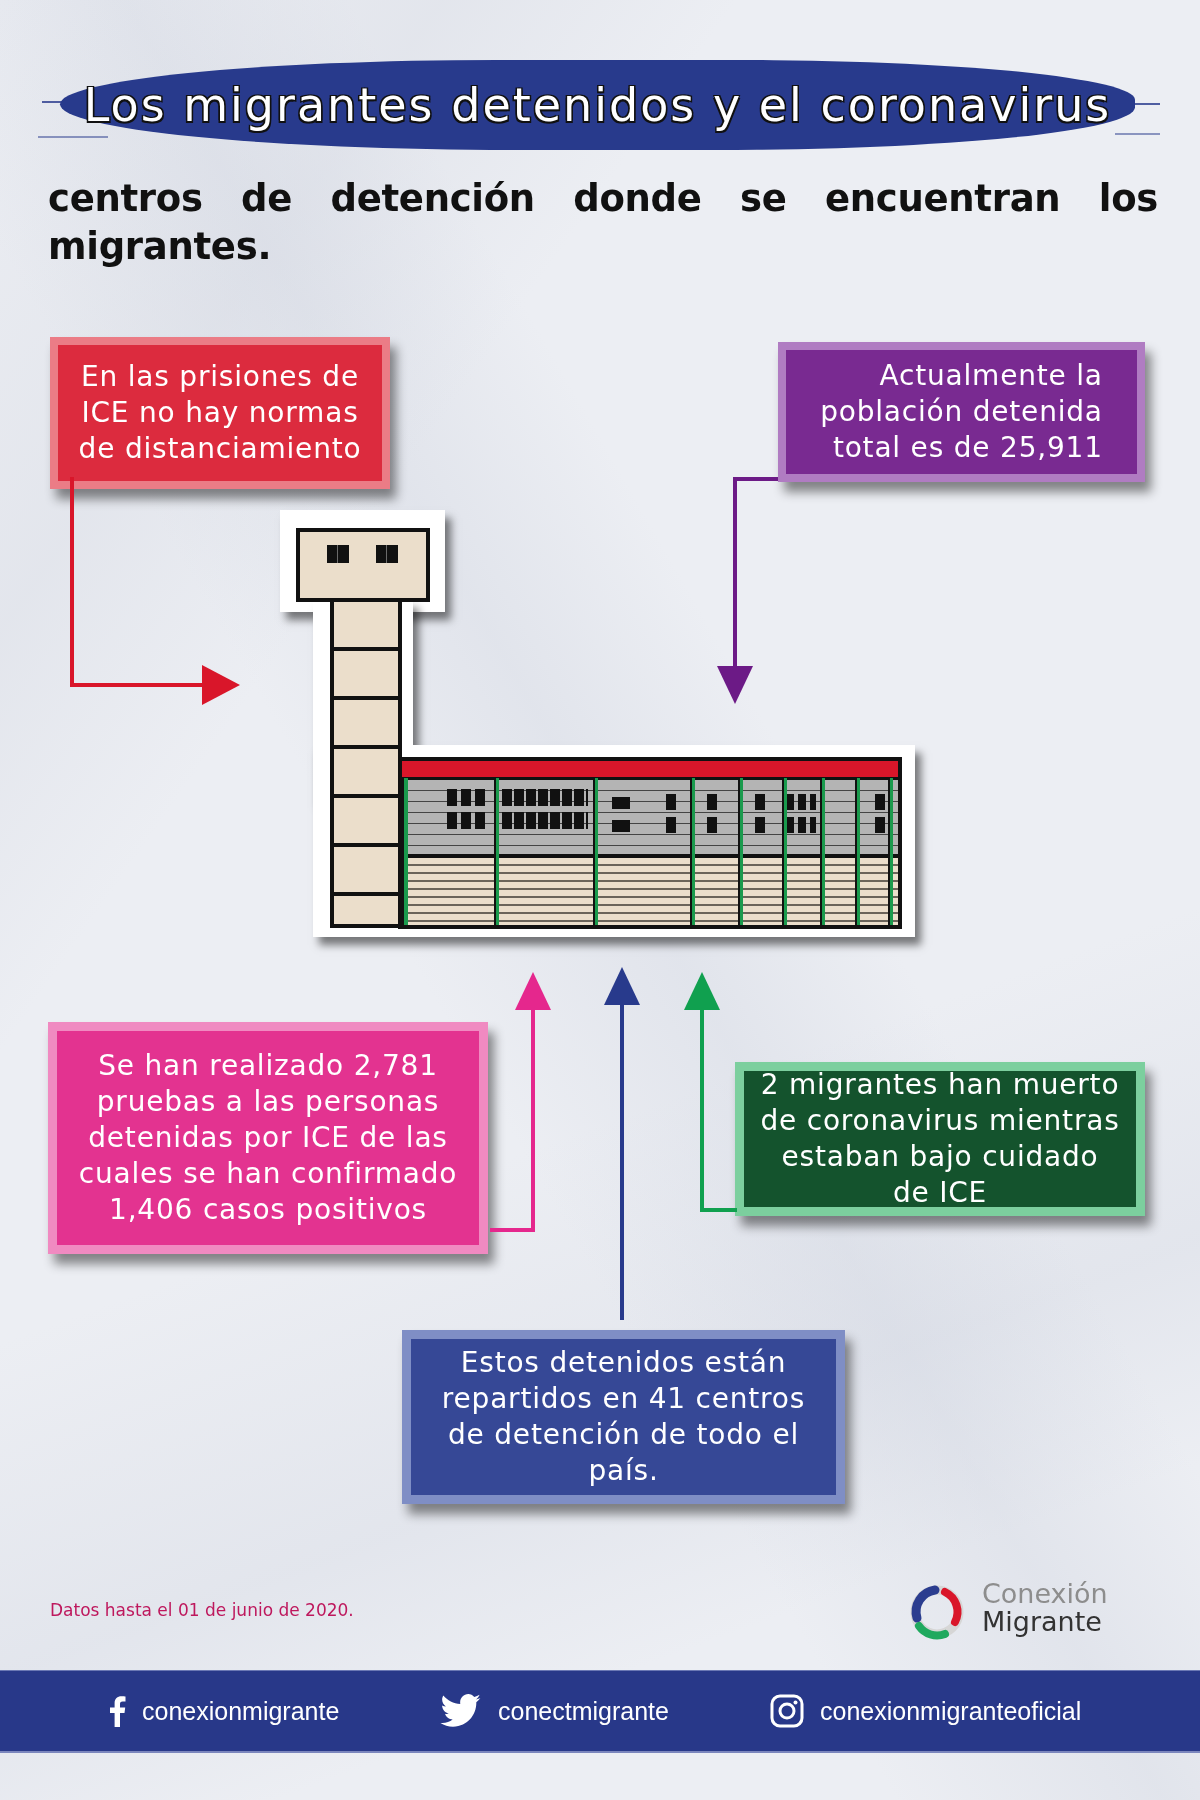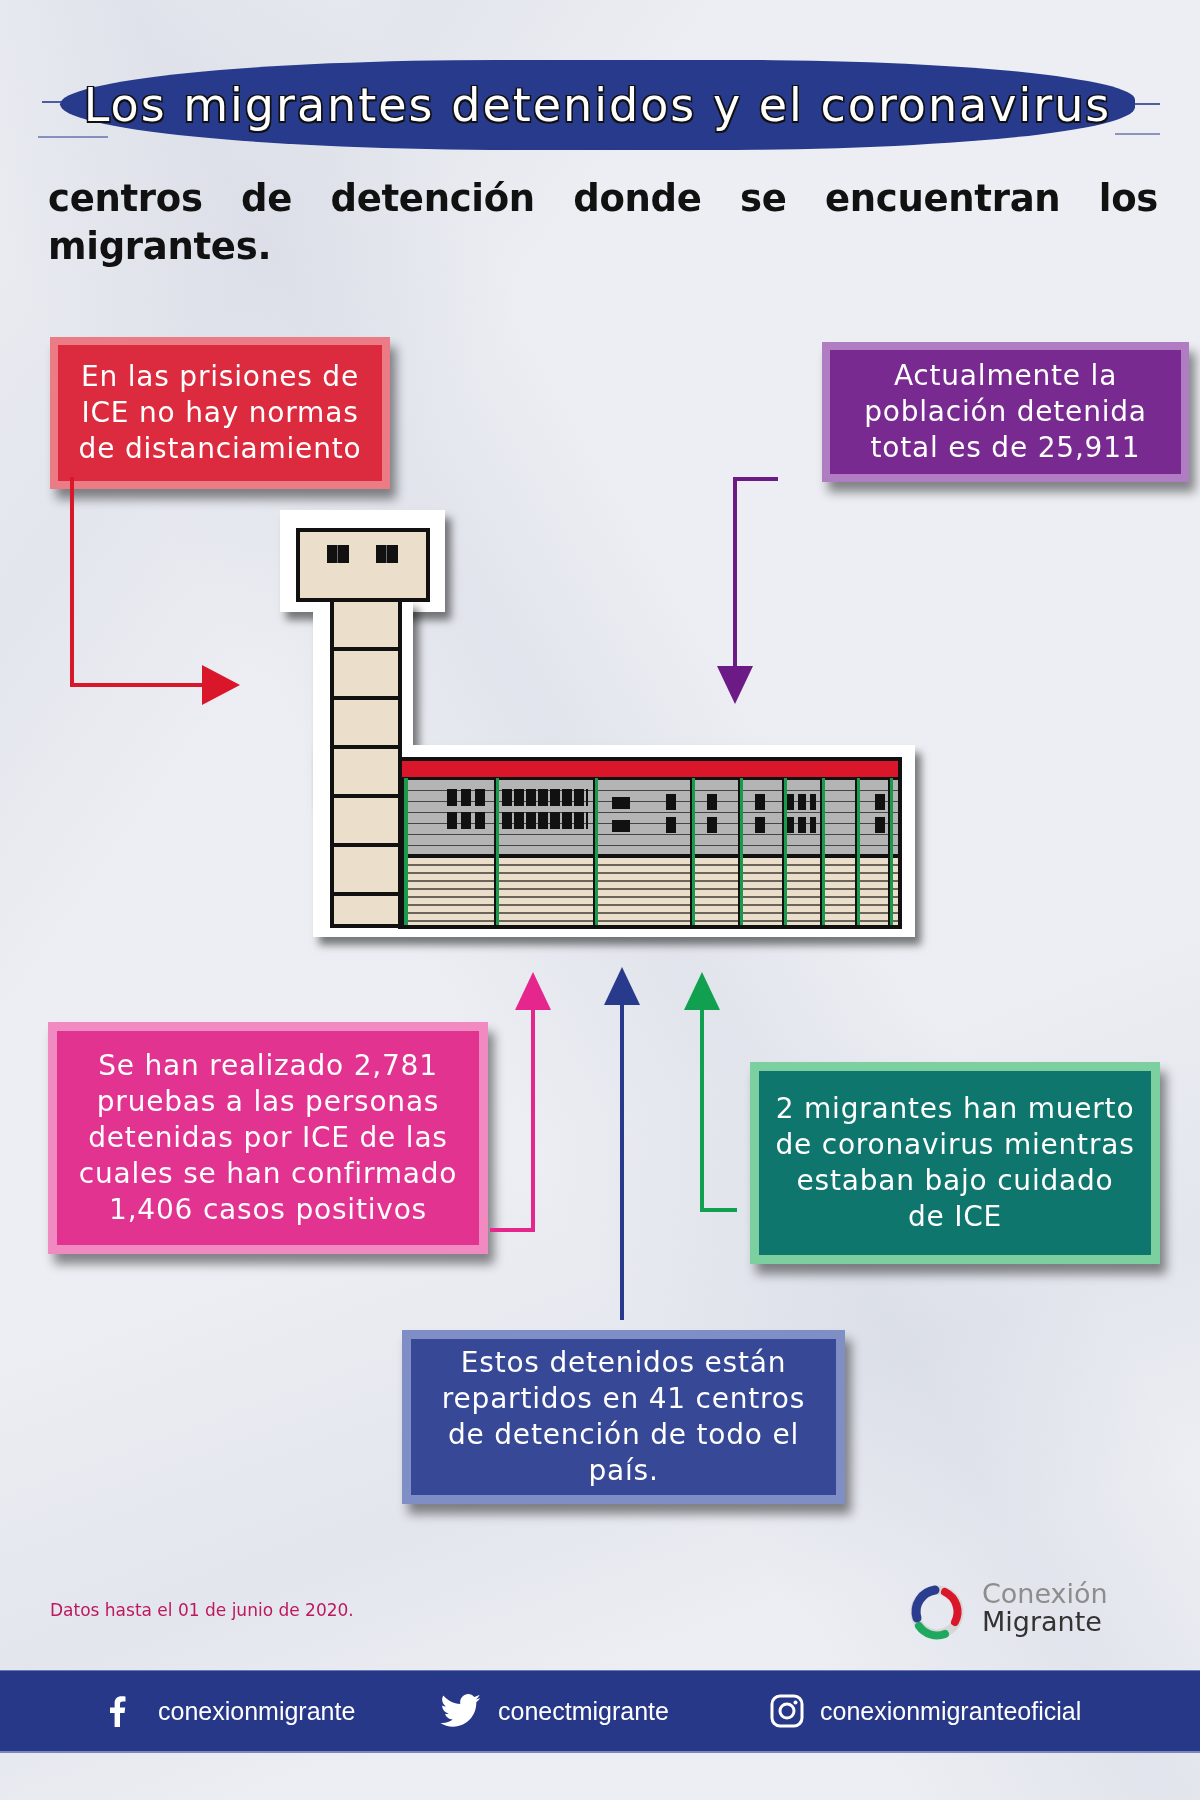--- a/index.html
+++ b/index.html
@@ -20,23 +20,23 @@
     text-shadow:-1.5px -1.5px 0 #111,1.5px -1.5px 0 #111,-1.5px 1.5px 0 #111,1.5px 1.5px 0 #111;}
   .subtitle{left:48px;top:175px;width:1110px;color:#111;font-size:37px;font-weight:bold;
     line-height:48px;text-align:justify;text-align-last:justify;letter-spacing:-0.3px;}
   .subtitle span{display:block;}
   
   .box{box-sizing:border-box;color:#fff;text-align:center;font-size:28px;line-height:36px;
     display:flex;align-items:center;justify-content:center;letter-spacing:.8px;
     box-shadow:6px 10px 10px rgba(0,0,0,.45);margin-top:12px;}
   .box .txt{white-space:pre-line;}
   .box-red{left:50px;top:325px;width:340px;height:152px;background:#dc2b3e;border:8px solid #eb7c86;}
-  .box-purple{left:822px;top:330px;width:367px;height:140px;background:#792a91;border:8px solid #b07cc2;}
+  .box-purple{left:778px;top:330px;width:367px;height:140px;background:#792a91;border:8px solid #b07cc2;text-align:right;}
   .box-pink{left:48px;top:1010px;width:440px;height:232px;background:#e33390;border:9px solid #f08ac1;}
-  .box-green{left:750px;top:1050px;width:410px;height:202px;background:#0f766e;border:9px solid #7ccf9e;}
+  .box-green{left:735px;top:1050px;width:410px;height:154px;background:#14532d;border:9px solid #7ccf9e;}
   .box-blue{left:402px;top:1318px;width:443px;height:174px;background:#364896;border:9px solid #7f8ec5;}
   
   .line{position:absolute;}
   .tri-up{width:0;height:0;border-left:18px solid transparent;border-right:18px solid transparent;}
   .tri-down{width:0;height:0;border-left:18px solid transparent;border-right:18px solid transparent;}
   .tri-right{width:0;height:0;border-top:20px solid transparent;border-bottom:20px solid transparent;}
   
   .white-plate{background:#fff;box-shadow:6px 8px 8px rgba(0,0,0,.5);}
   .beige{background:#ebdecb;}
   .date{left:50px;top:1600px;font-size:17px;color:#be185d;}
@@ -184,21 +184,21 @@
     <path d="M40 12 A22 22 0 0 1 50 42" fill="none" stroke="#d9162a" stroke-width="8" stroke-linecap="round"></path>
     <path d="M14 46 A22 22 0 0 0 40 54" fill="none" stroke="#1fa95e" stroke-width="8" stroke-linecap="round"></path>
   </svg>
 </div>
 <div class="abs logo-text">
   <div class="l1">Conexión</div>
   <div class="l2">Migrante</div>
 </div>
 
 <div class="abs footer">
-  <div class="soc" style="left:108px;gap:16px;">
+  <div class="soc" style="left:108px;">
     <svg width="18" height="32" viewBox="0 0 18 32">
       <path d="M12 32V18h4.5l.7-5.5H12V9c0-1.6.5-2.6 2.7-2.6H17.5V1.5C17 1.4 15.3 1.3 13.4 1.3 9.4 1.3 6.6 3.7 6.6 8.2v4.3H2V18h4.6v14z" fill="#fff"></path>
     </svg>
     <span>conexionmigrante</span>
   </div>
   <div class="soc" style="left:440px;">
     <svg width="42" height="34" viewBox="0 0 24 20">
       <path d="M23.6 2.4c-.9.4-1.8.6-2.8.8 1-.6 1.8-1.6 2.1-2.7-.9.6-2 1-3.1 1.2C18.9.7 17.6 0 16.3 0c-2.7 0-4.8 2.2-4.8 4.8 0 .4 0 .8.1 1.1C7.6 5.7 4 3.8 1.6.9c-.4.7-.7 1.6-.7 2.4 0 1.7.9 3.2 2.2 4-.8 0-1.5-.2-2.2-.6v.1c0 2.3 1.7 4.3 3.9 4.7-.4.1-.8.2-1.3.2-.3 0-.6 0-.9-.1.6 1.9 2.4 3.3 4.5 3.4-1.7 1.3-3.7 2.1-6 2.1-.4 0-.8 0-1.2-.1 2.1 1.4 4.7 2.2 7.4 2.2 8.9 0 13.7-7.4 13.7-13.7v-.6c.9-.7 1.7-1.5 2.4-2.5z" fill="#fff"></path>
     </svg>
     <span>conectmigrante</span>

